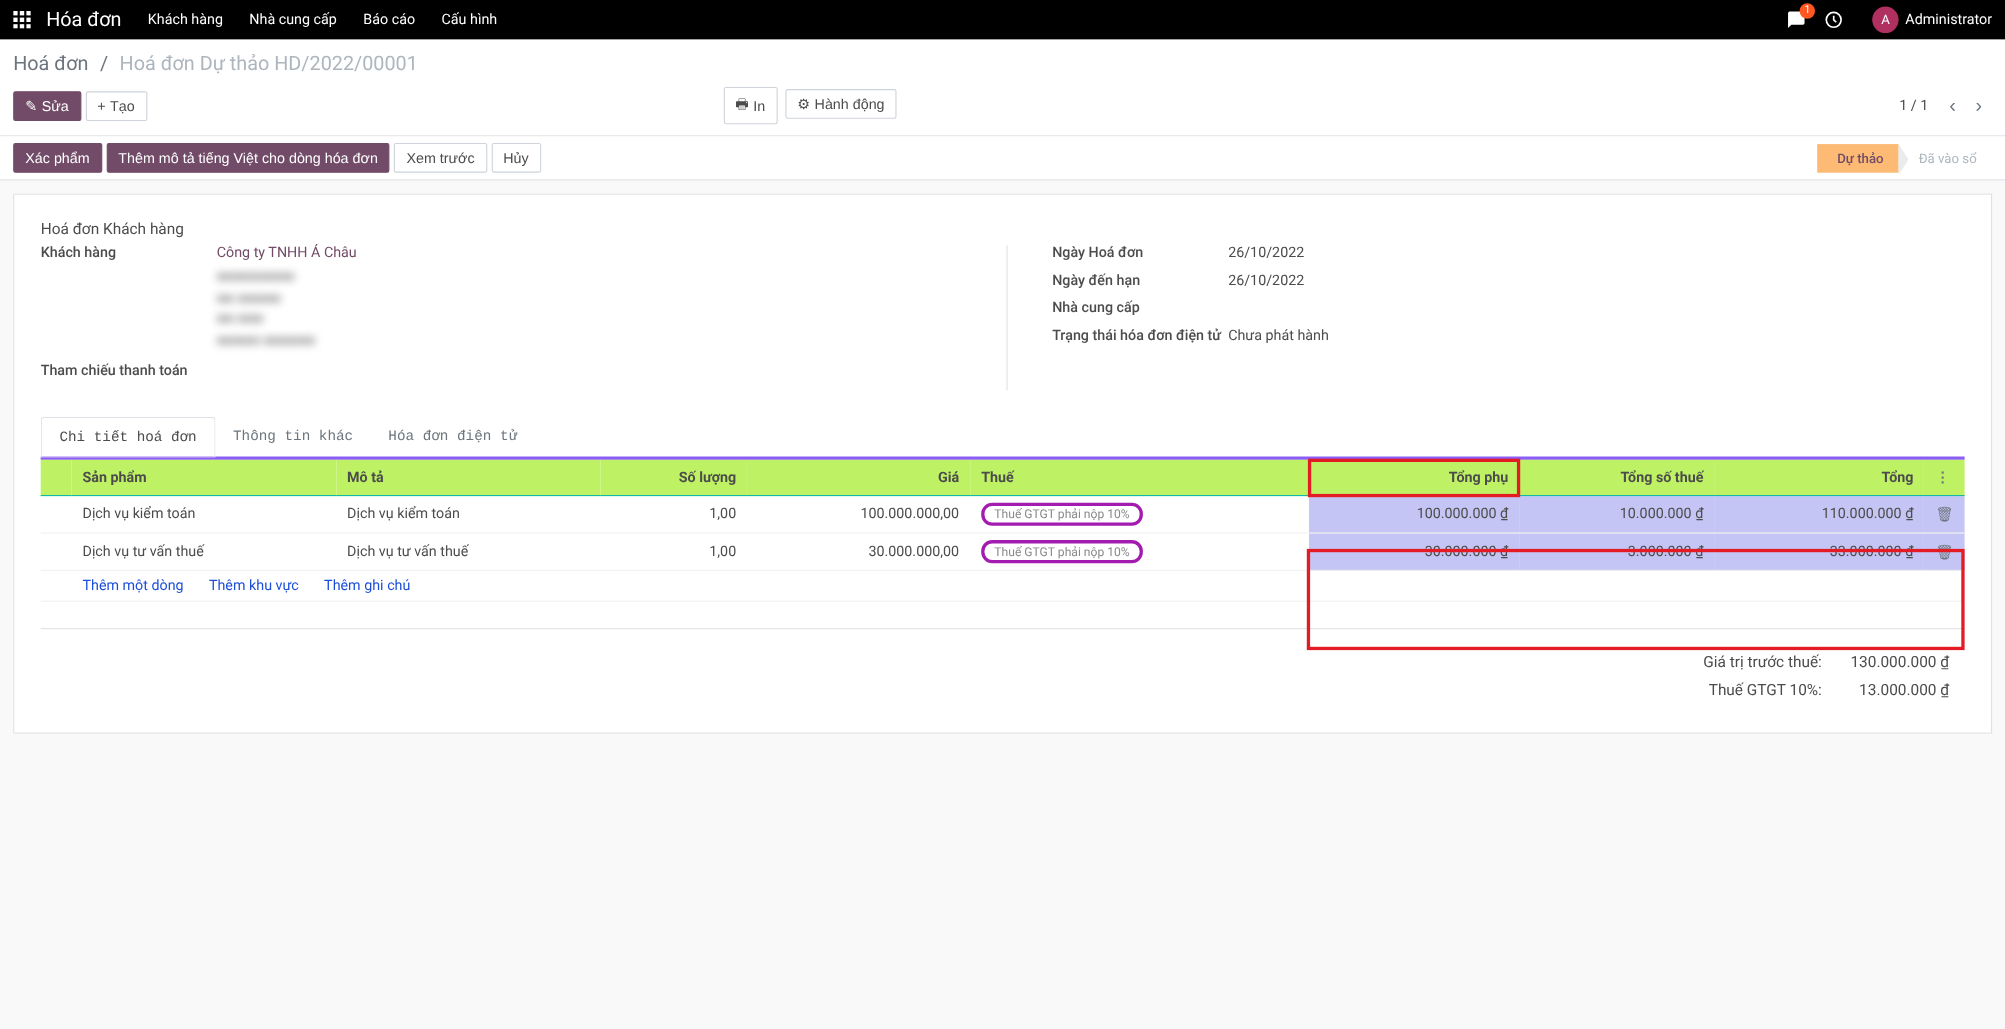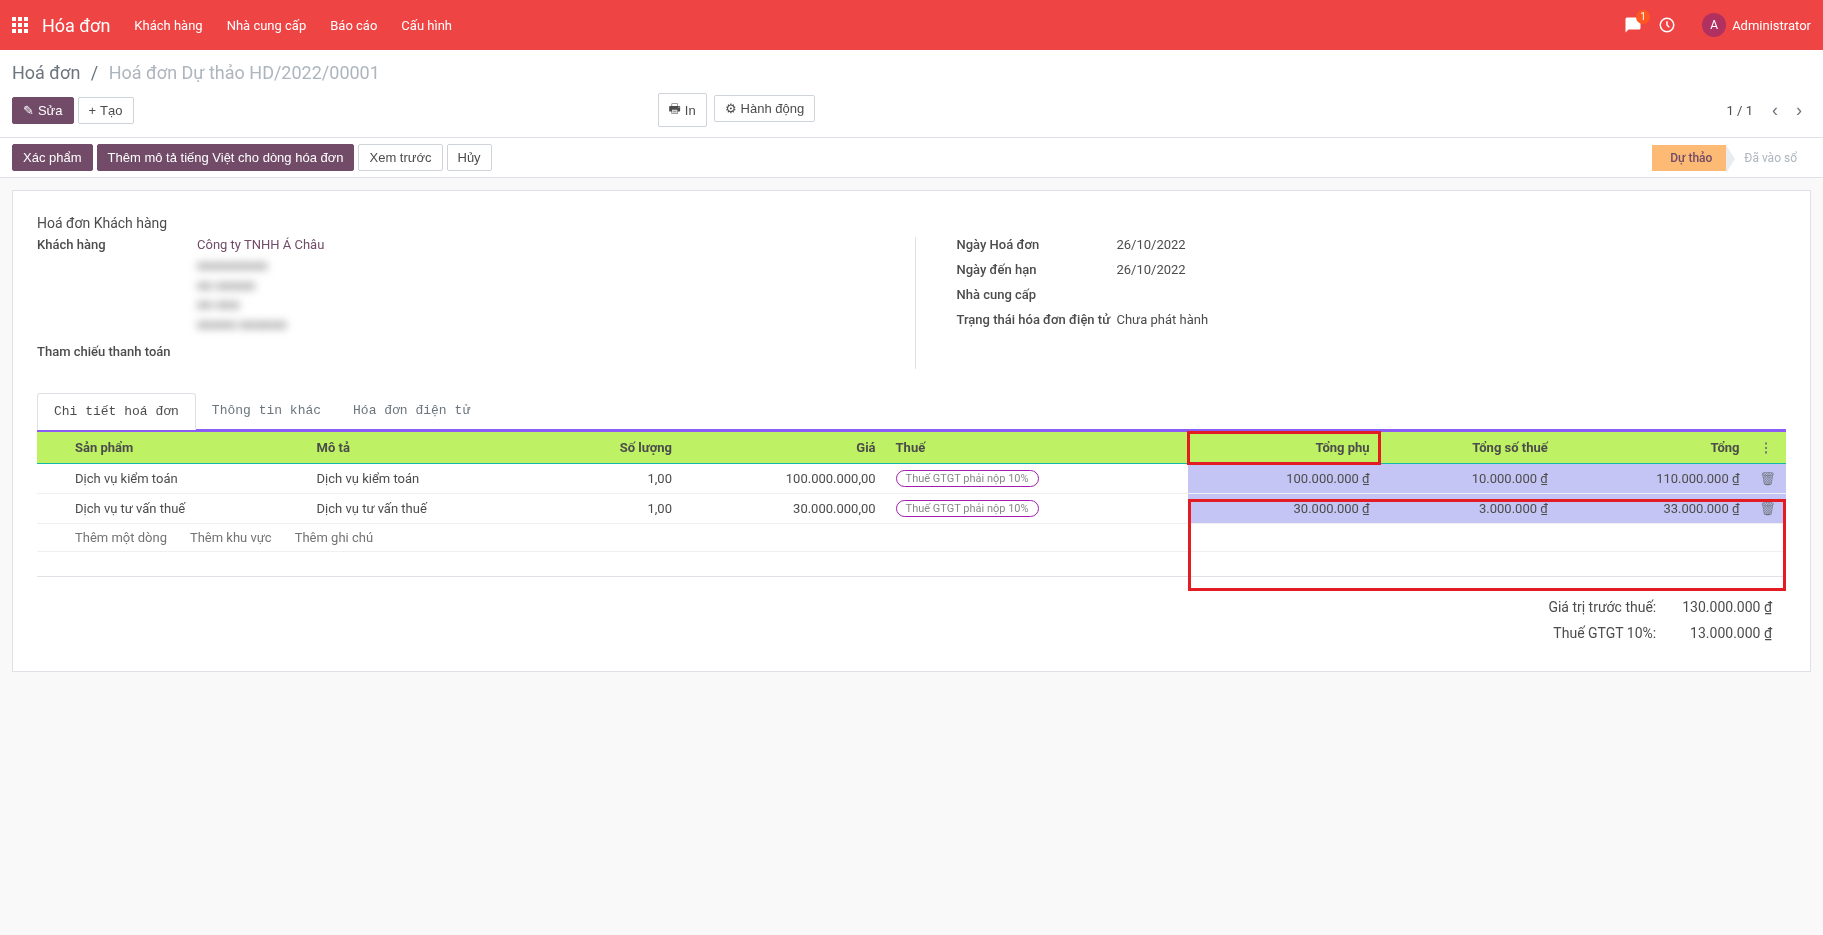--- a/index.html
+++ b/index.html
@@ -1,19 +1,19 @@
 <!DOCTYPE html>
 <html><head>
 <meta charset="utf-8">
 <style>
 * { margin: 0; padding: 0; box-sizing: border-box; }
 body { font-family: -apple-system, BlinkMacSystemFont, "Segoe UI", Roboto, Helvetica, Arial, sans-serif; font-size: 13px; color: #4c4c4c; background: #f9f9f9; }
 
 
-.topnav { background: #ef4444; color: #fff; height: 50px; display: flex; align-items: center; padding: 0 12px; }
+.topnav { background: #000000; color: #fff; height: 36px; display: flex; align-items: center; padding: 0 12px; }
 .topnav .apps-icon { width: 16px; height: 16px; margin-right: 14px; display: inline-flex; }
 .topnav .brand { font-size: 18px; margin-right: 24px; font-weight: 400; }
 .topnav .nav-item { margin-right: 24px; font-size: 13px; cursor: pointer; }
 .topnav .spacer { flex: 1; }
 .topnav .right-icon { margin-left: 16px; position: relative; cursor: pointer; display: inline-flex; align-items: center; }
 .topnav .badge { position: absolute; top: -6px; right: -8px; background: #ff5722; color: #fff; font-size: 10px; border-radius: 8px; padding: 0 4px; line-height: 14px; min-width: 14px; text-align: center; }
 .topnav .avatar { width: 24px; height: 24px; border-radius: 50%; background: #b03060; display: inline-flex; align-items: center; justify-content: center; font-size: 12px; margin-left: 10px; margin-right: 6px; }
 .topnav .username { font-size: 13px; }
 
 
@@ -57,27 +57,27 @@
 
 .tabs { border-bottom: 3px solid #8b5cf6; display: flex; margin-bottom: 0; font-family: Liberation Mono, monospace; }
 .tab { padding: 10px 16px; font-size: 13px; color: #6c757d; cursor: pointer; }
 .tab.active { border: 1px solid #dee2e6; border-bottom-color: #fff; border-radius: 3px 3px 0 0; margin-bottom: -1px; color: #4c4c4c; }
 
 
 .tbl { width: 100%; border-collapse: collapse; font-size: 13px; }
 .tbl th { text-align: left; padding: 8px 10px; font-weight: 700; border-bottom: 1px solid #14b8a6; background: #bef264; white-space: nowrap; }
 .tbl th.num, .tbl td.num { text-align: right; }
 .tbl td { padding: 6px 10px; border-bottom: 1px solid #f0f0f0; vertical-align: middle; }
-.tax-pill { display: inline-block; border: 1px solid #a21caf; border-radius: 10px; padding: 1px 9px; font-size: 11px; color: #888; }
+.tax-pill { display: inline-block; border: 3px solid #a21caf; border-radius: 10px; padding: 1px 9px; font-size: 11px; color: #888; }
 .hl-col { background: #c5c5f5; }
 .hl-box { outline: 3px solid #e31c23; outline-offset: -2px; }
 .more-btn { width: 24px; text-align: center; cursor: pointer; color: #6c757d; }
 .trash-icon { color: #6c757d; cursor: pointer; }
 .add-links { padding: 8px 10px; }
-.add-links a { color: #737373; text-decoration: none; margin-right: 20px; font-size: 13px; }
+.add-links a { color: #1d4ed8; text-decoration: none; margin-right: 20px; font-size: 13px; }
 
 
 .totals-row { margin-top: 24px; display: flex; justify-content: flex-end; border-top: 1px solid #dee2e6; padding-top: 16px; }
 .totals { font-size: 14px; }
 .totals tr td { padding: 4px 12px; text-align: right; }
 .totals tr td:first-child { color: #4c4c4c; }
 .totals .grand td { font-size: 18px; font-weight: 500; border-top: 1px solid #dee2e6; padding-top: 8px; }
 </style>
 </head>
 <body>

